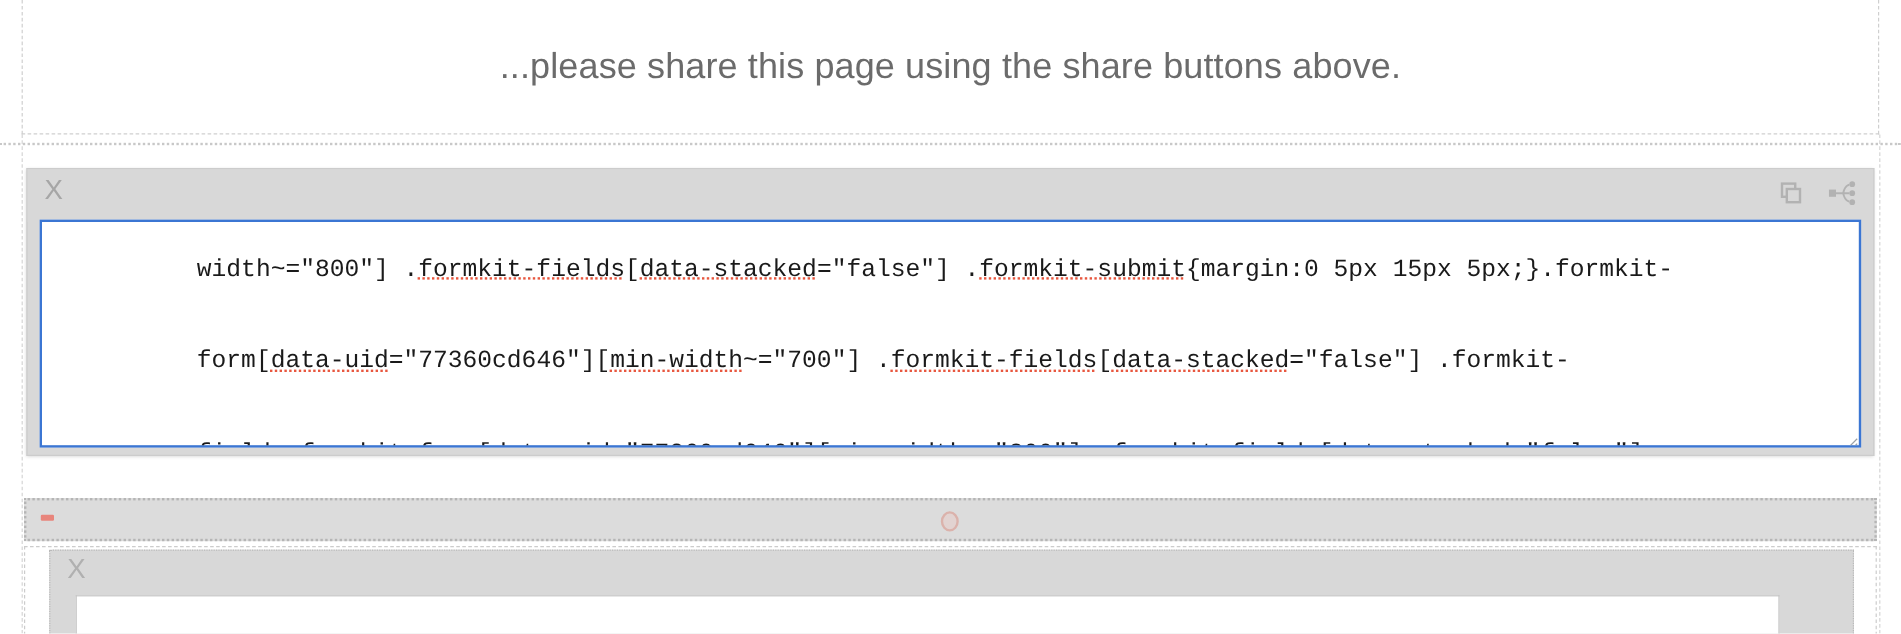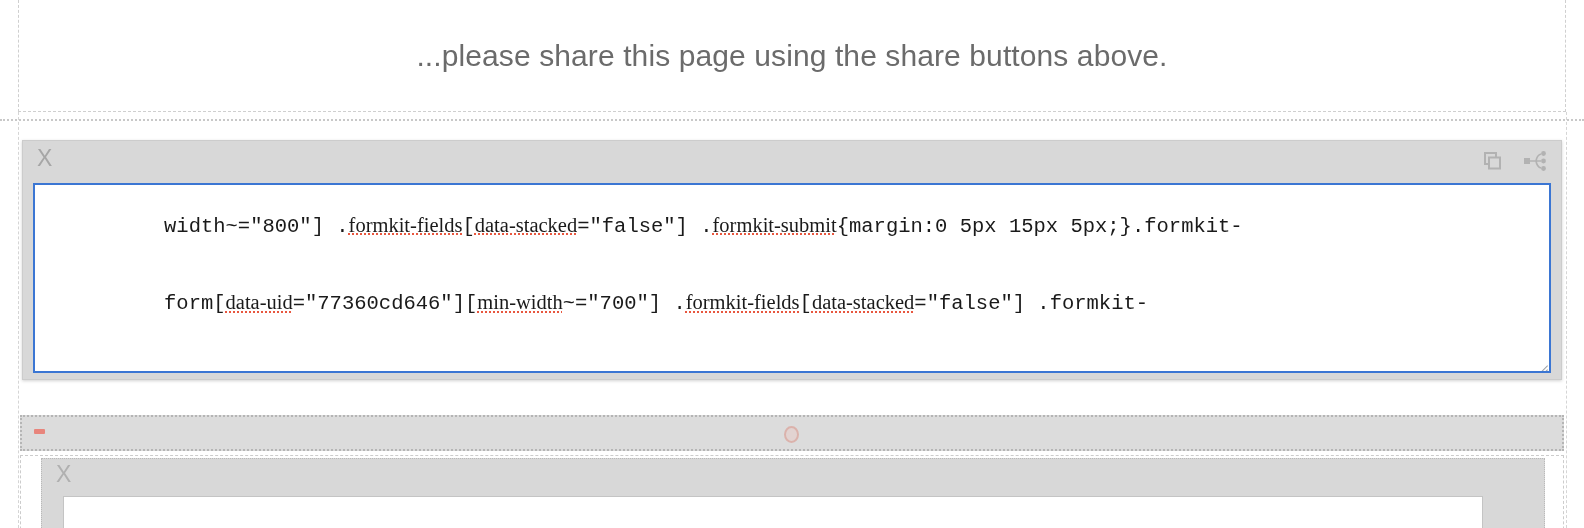--- a/index.html
+++ b/index.html
@@ -140,21 +140,20 @@
     letter-spacing: 0px;
     position: relative;
   }
   
   .sq {
     text-decoration: underline;
     text-decoration-style: dotted;
     text-decoration-color: #e8573f;
     text-decoration-thickness: 2px;
     text-underline-offset: 2px;
-    font-family: Liberation Serif, serif;
   }
   .resize-handle {
     position: absolute;
     right: 1px;
     bottom: 1px;
     width: 14px;
     height: 14px;
     pointer-events: auto;
     cursor: nwse-resize;
   }

